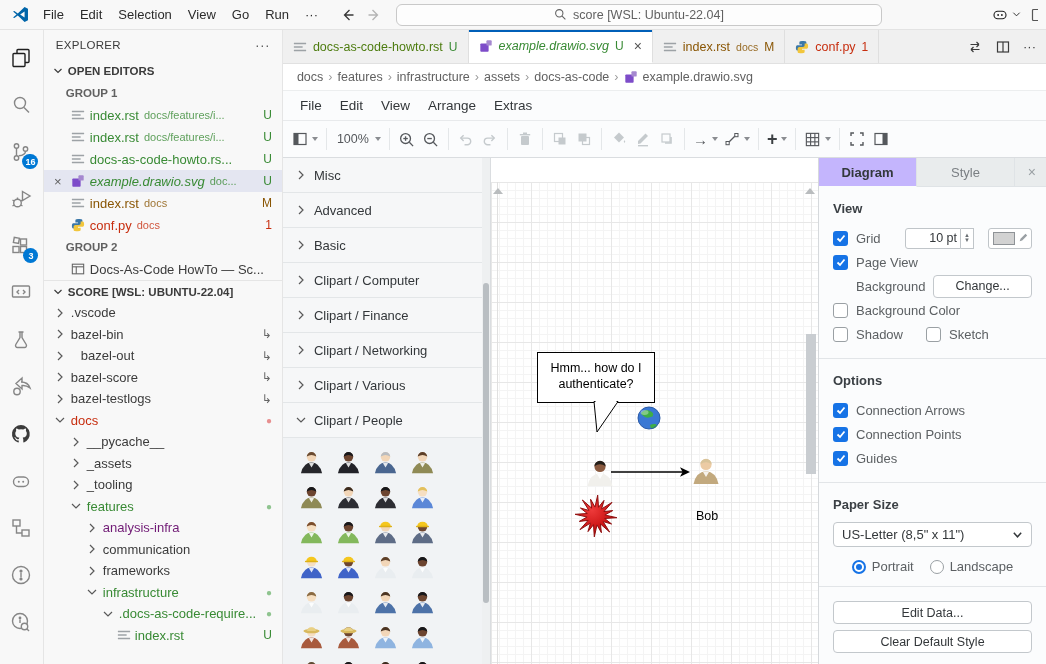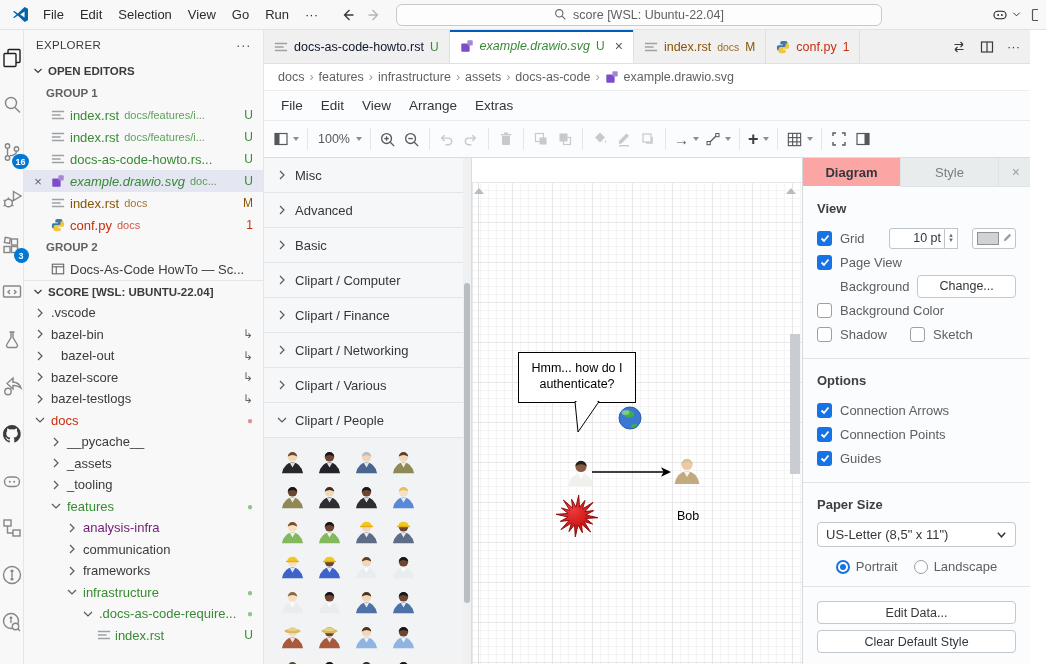--- a/index.html
+++ b/index.html
@@ -12,21 +12,21 @@
   .vslogo { margin:0 6px 0 4px; }
   .tmenu { padding:3px 8px; border-radius:5px; color:#2b2b2b; font-size:13px; cursor:default; }
   .tmenu-dots { padding:3px 8px; color:#2b2b2b; }
   .navarrows { display:flex; gap:10px; margin:0 8px 0 14px; align-items:center; }
   .searchbox { width:486px; height:22px; background:#fdfdfd; border:1px solid #c9c9c9; border-radius:6px;
     display:flex; align-items:center; justify-content:center; gap:6px; color:#616161; font-size:12.5px; margin-left:6px; }
   .tb-right { margin-left:auto; display:flex; align-items:center; gap:10px; overflow:hidden; }
 
   
   .main { display:flex; height:634px; }
-  .activitybar { width:24px; background:#f8f8f8; border-right:1px solid #e5e5e5; display:flex; flex-direction:column; align-items:center; padding-top:4px; }
+  .activitybar { width:44px; background:#f8f8f8; border-right:1px solid #e5e5e5; display:flex; flex-direction:column; align-items:center; padding-top:4px; }
   .act { width:40px; height:47px; display:flex; align-items:center; justify-content:center; color:#868686; position:relative; }
   .act.on { color:#1f1f1f; }
   .abadge { position:absolute; right:3px; bottom:6px; min-width:15px; height:15px; padding:0 3px; background:#0078d4; color:#fff;
     font-size:9px; font-weight:bold; border-radius:8px; display:flex; align-items:center; justify-content:center; }
 
   
   .sidebar { width:240px; background:#f8f8f8; border-right:1px solid #e5e5e5; overflow:hidden; }
   .sb-head { height:30px; display:flex; align-items:center; padding:0 12px; color:#3b3b3b; font-size:11.5px; letter-spacing:.3px;justify-content:space-between; }
   .sb-head .dots { margin-left:auto; color:#616161; font-size:14px; }
   .sec-head { height:22px; display:flex; align-items:center; font-weight:bold; font-size:11.5px; padding-left:6px; gap:2px; color:#3b3b3b; }
@@ -83,21 +83,21 @@
     background-size:40px 40px,40px 40px,8px 8px,8px 8px;margin-top:24px; }
   .page-edge { position:absolute; left:6px; top:0; bottom:0; width:1px; background:#e0e0e0; }
   .cv-tri { position:absolute; top:6px; width:0; height:0; border-left:5px solid transparent; border-right:5px solid transparent; border-bottom:6px solid #b9bcbe; }
   .cv-scroll { position:absolute; right:2px; top:152px; width:10px; height:140px; background:#c9cdd1; }
   .diagram { position:absolute; left:0; top:0; }
 
   
   .format { width:228px; background:#fbfcfd; border-left:1px solid #d6d9dc; display:flex; flex-direction:column; font-size:13px; color:#5c6063; }
   .f-tabs { height:33px; display:flex; background:#e9eced; border-bottom:1px solid #dfe3e6; }
   .f-tab { width:98px; display:flex; align-items:center; justify-content:center; color:#7a7f83; border-right:1px solid #dfe3e6; }
-  .f-tab.on { background:#fca5a5; color:#33383c; font-weight:bold; border-bottom:1px solid #fbfcfd; margin-bottom:-1px; }
+  .f-tab.on { background:#c4b5fd; color:#33383c; font-weight:bold; border-bottom:1px solid #fbfcfd; margin-bottom:-1px; }
   .f-close { margin-left:auto; padding:6px 10px; color:#9aa0a4; font-size:14px; }
   .f-sec { padding:14px 14px 12px 14px; border-bottom:1px solid #e2e5e8; }
   .f-heading { font-weight:bold; color:#3b4045; margin-bottom:10px; }
   .f-row { display:flex; align-items:center; min-height:24px; gap:8px; }
   .cb { width:15px; height:15px; border-radius:3px; flex:0 0 15px; display:flex; align-items:center; justify-content:center; }
   .cb.on { background:#1673e6; }
   .cb.off { background:#fff; border:1px solid #9aa0a4; }
   .gridsize { margin-left:auto; width:56px; height:21px; background:#fff; border:1px solid #c0c5c9; border-radius:3px 0 0 3px;
     display:flex; align-items:center; justify-content:flex-end; padding-right:3px; color:#33373a; font-size:12.5px; }
   .stepper { width:13px; height:21px; border:1px solid #c0c5c9; border-left:none; display:flex; flex-direction:column; align-items:center; justify-content:center; font-size:6px; color:#6a6f73; background:#fff; line-height:5px; }
@@ -533,21 +533,21 @@
     <div class="tabbar">
       <span style="display:flex">
           <div class="tab">
             <span class="fic">
               <svg width="14" height="14" viewBox="0 0 16 16" stroke="#9da2a6" stroke-width="1.7">
                 <line x1="1" y1="4" x2="15" y2="4"></line>
                 <line x1="1" y1="8" x2="11" y2="8"></line>
                 <line x1="1" y1="12" x2="15" y2="12"></line>
               </svg>
             </span>
-            <span class="" style="color:#0f172a">docs-as-code-howto.rst</span>
+            <span class="" style="color:#4d7c0f">docs-as-code-howto.rst</span>
             <span class="oe-badge" style="color:#388a34">U</span>
           </div>
           <div class="tab active">
             <span class="fic">
               <svg width="14" height="14" viewBox="0 0 16 16">
                 <rect x="1.5" y="5" width="9.5" height="9.5" rx="1" fill="#7d4cc9"></rect>
                 <rect x="8.5" y="1.5" width="6" height="6" rx="1" fill="#a588cf"></rect>
               </svg>
             </span>
             <span class="ital" style="color:#388a34">example.drawio.svg</span>

